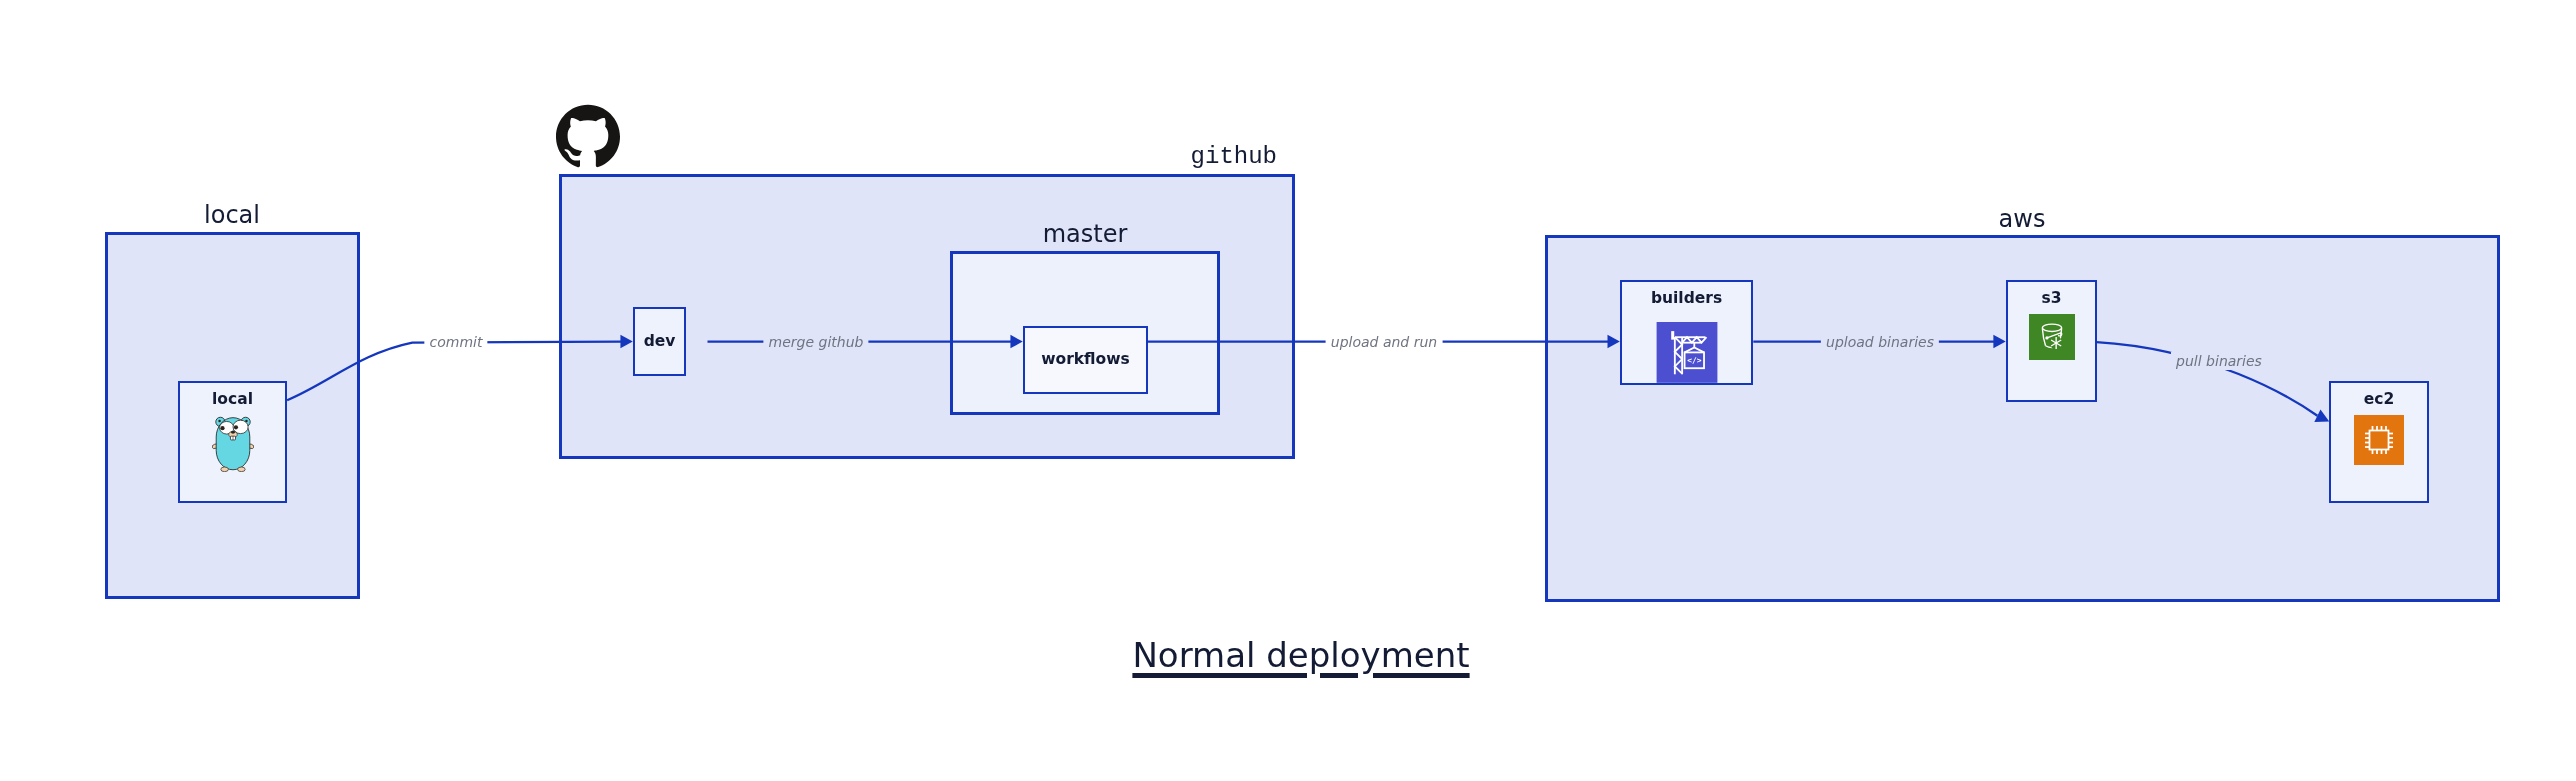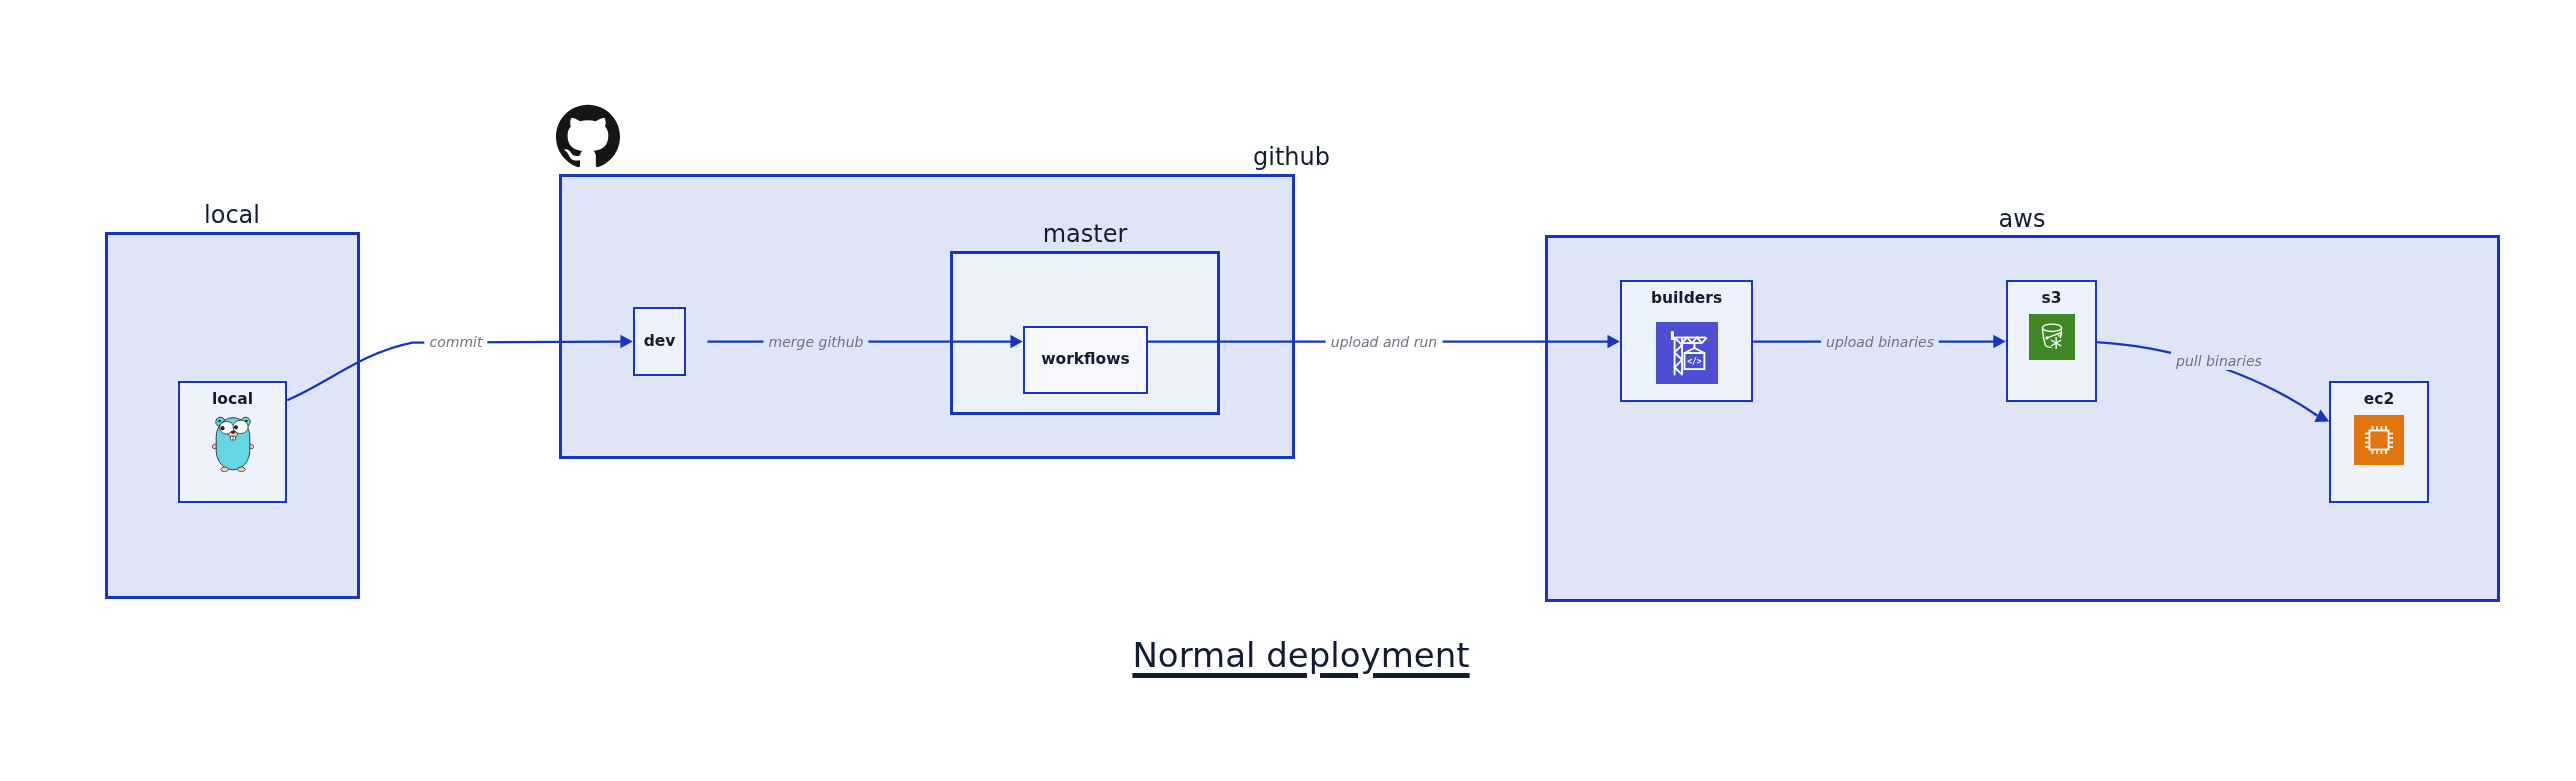--- a/index.html
+++ b/index.html
@@ -64,21 +64,21 @@
 <body>
 
 <div class="canvas">
 
   <div class="group" style="left:105px;top:232px;width:255px;height:367px;"></div>
   <div class="group" style="left:559px;top:174px;width:736px;height:285px;"></div>
   <div class="group nested" style="left:950px;top:251px;width:270px;height:164px;"></div>
   <div class="group" style="left:1545px;top:235px;width:955px;height:367px;"></div>
 
   <div class="group-label" style="left:232px;top:201px;text-align:right;">local</div>
-  <div class="group-label right-anchor" style="left:1330px;top:143px;">github</div>
+  <div class="group-label right-anchor" style="left:1277px;top:143px;font-family:Liberation Mono, monospace;">github</div>
   <div class="group-label" style="left:1085px;top:220px;">master</div>
   <div class="group-label" style="left:2022px;top:205px;">aws</div>
 
   <svg class="octocat" style="left:556px;top:104px;" width="64" height="64" viewBox="0 0 24 24">
     <path d="M12 .297c-6.63 0-12 5.373-12 12 0 5.303 3.438 9.8 8.205 11.385.6.113.82-.258.82-.577 0-.285-.01-1.04-.015-2.04-3.338.724-4.042-1.61-4.042-1.61C4.422 18.07 3.633 17.7 3.633 17.7c-1.087-.744.084-.729.084-.729 1.205.084 1.838 1.236 1.838 1.236 1.07 1.835 2.809 1.305 3.495.998.108-.776.417-1.305.76-1.605-2.665-.3-5.466-1.332-5.466-5.93 0-1.31.465-2.38 1.235-3.22-.135-.303-.54-1.523.105-3.176 0 0 1.005-.322 3.3 1.23.96-.267 1.98-.399 3-.405 1.02.006 2.04.138 3 .405 2.28-1.552 3.285-1.23 3.285-1.23.645 1.653.24 2.873.12 3.176.765.84 1.23 1.91 1.23 3.22 0 4.61-2.805 5.625-5.475 5.92.42.36.81 1.096.81 2.22 0 1.606-.015 2.896-.015 3.286 0 .315.21.69.825.57C20.565 22.092 24 17.592 24 12.297c0-6.627-5.373-12-12-12"></path>
   </svg>
 
   <div class="node top-label" style="left:178px;top:381px;width:109px;height:122px;">
     <div class="node-label">local</div>
     <svg class="node-icon" width="42" height="57" viewBox="0 0 100 135">
@@ -103,21 +103,21 @@
   </div>
 
   <div class="node center" style="left:633px;top:307px;width:53px;height:69px;">
     <div class="node-label">dev</div>
   </div>
 
   <div class="node center" style="left:1023px;top:326px;width:125px;height:68px;background:var(--workflows_fill);">
     <div class="node-label">workflows</div>
   </div>
 
-  <div class="node top-label" style="left:1620px;top:280px;width:133px;height:122px;gap:8px;">
+  <div class="node top-label" style="left:1620px;top:280px;width:133px;height:105px;gap:8px;">
     <div class="node-label">builders</div>
     <svg class="node-icon" width="62" height="62" viewBox="0 0 100 100">
       <rect class="icon-bg-builders" x="0" y="0" width="100" height="100"></rect>
       <rect class="wfill" x="24" y="15" width="5" height="14"></rect>
       <line class="wline" x1="30" y1="25" x2="30" y2="86"></line>
       <line class="wline" x1="42" y1="25" x2="42" y2="86"></line>
       <path class="wline" d="M30 25 L42 37 L30 49 L42 61 L30 73 L42 85"></path>
       <path class="wline" d="M30 25 L80 25"></path>
       <path class="wline" d="M42 34 L74 34"></path>
       <path class="wline" d="M42 34 L50 25 L58 34 L66 25 L74 34 L82 25"></path>

